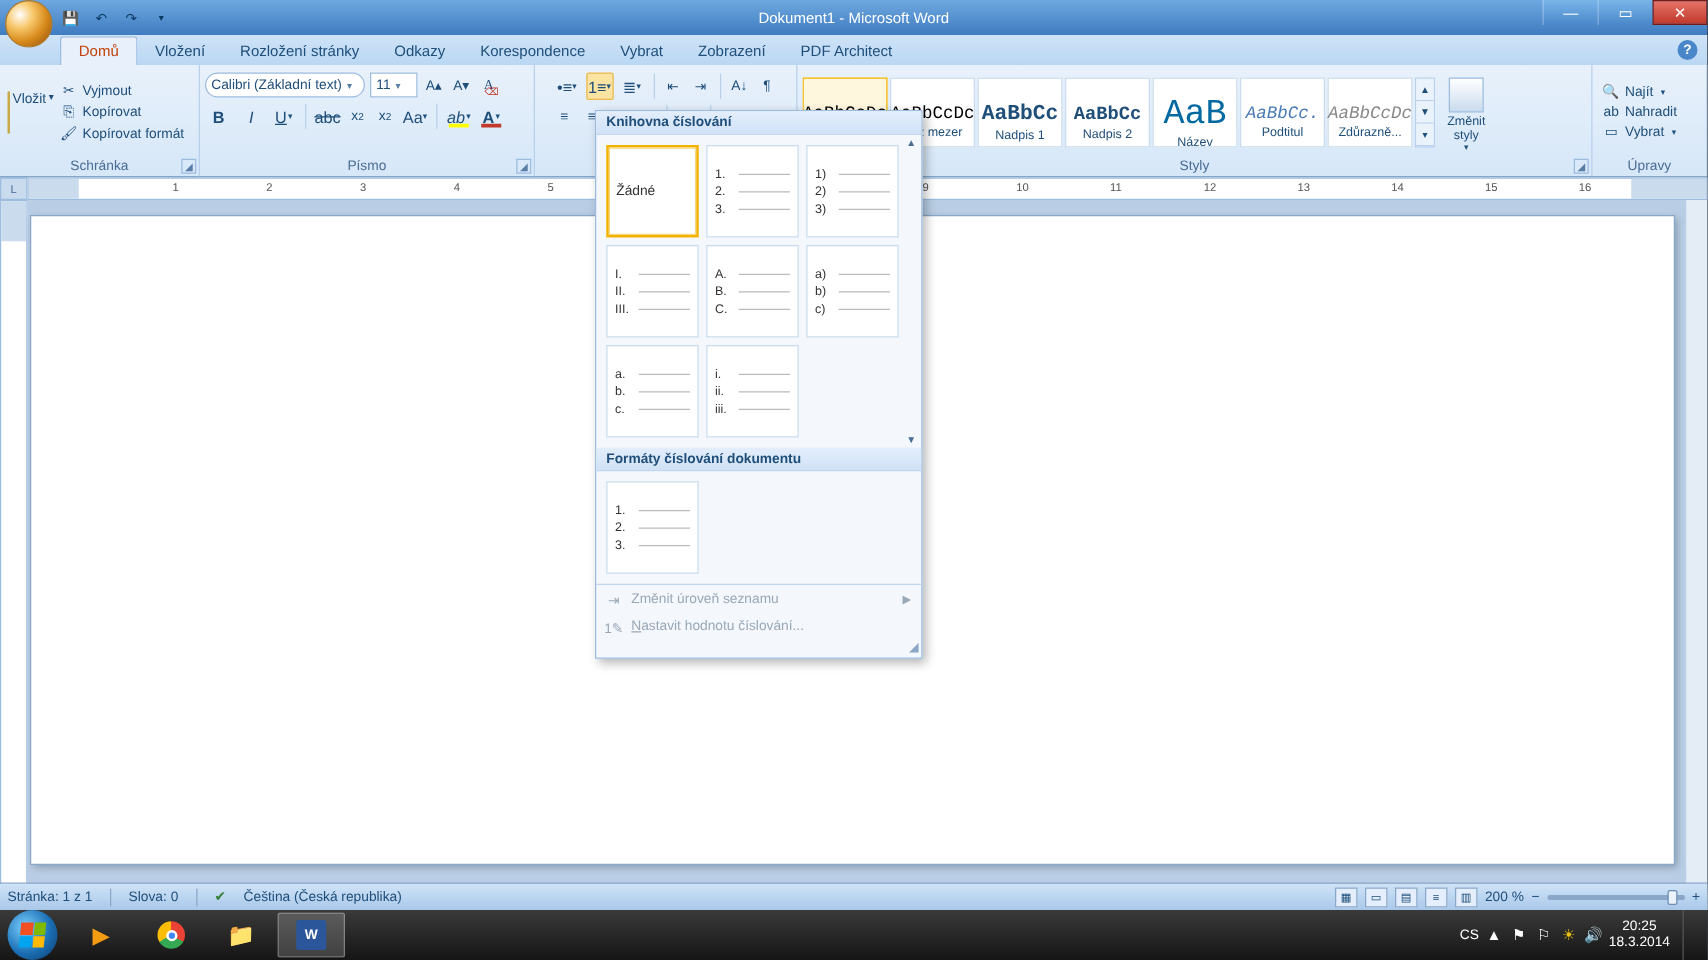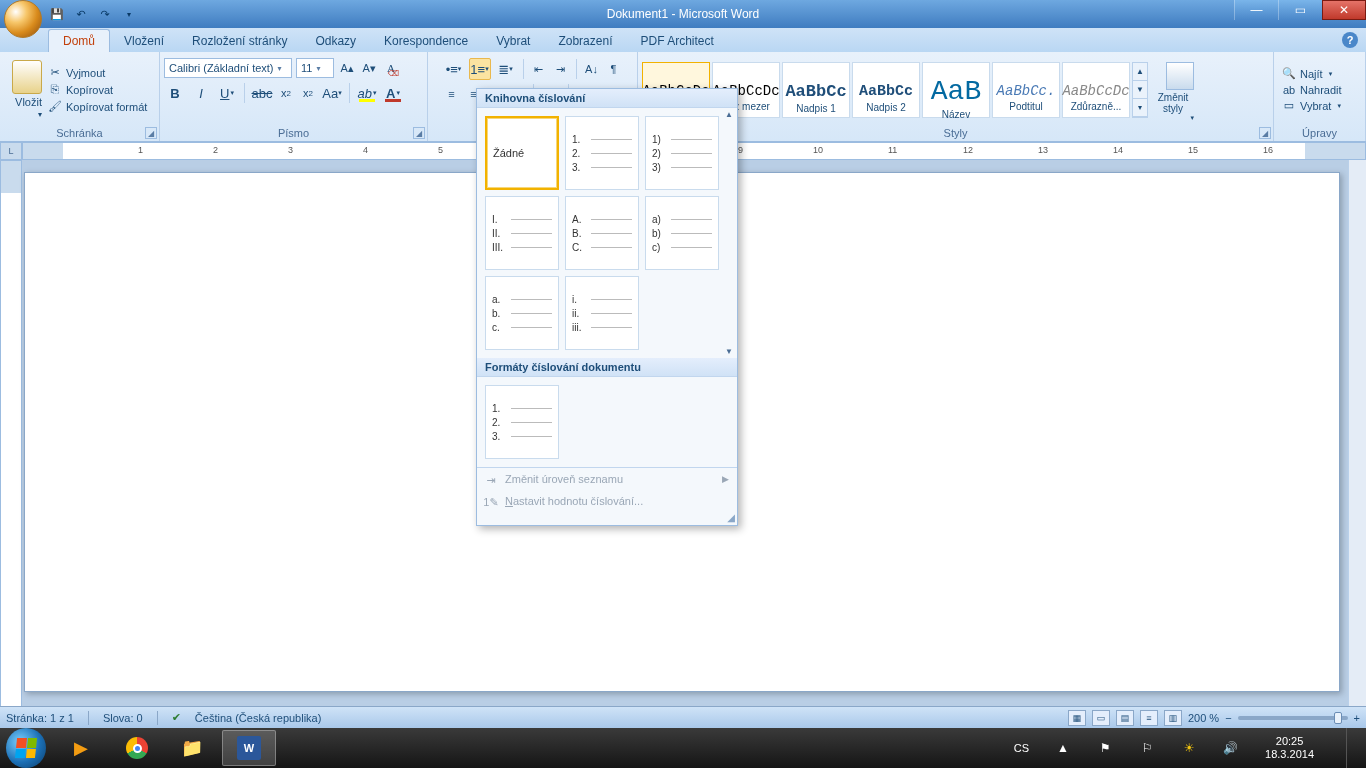--- a/index.html
+++ b/index.html
@@ -24,21 +24,21 @@
 .help-icon { position:absolute; right:8px; top:4px; width:16px; height:16px; border-radius:50%; background:#4a87c9; color:#fff; display:flex; align-items:center; justify-content:center; font-size:11px; font-weight:bold;}
 
 
 .ribbon { height:90px; background: linear-gradient(#e8f1fb,#d6e7f8); border-bottom:1px solid #9cbce0; display:flex; font-size:11px; color:#1e4e79; position:relative;}
 .group { border-right:1px solid #b9d0ea; display:flex; flex-direction:column; justify-content:space-between; padding:2px 4px 0 4px; position:relative;}
 .group-label { text-align:center; font-size:11px; color:#4a6d95; padding:2px 0;}
 .group-body { flex:1; display:flex; align-items:center;}
 .dlg-launcher { position:absolute; right:2px; bottom:2px; width:12px; height:12px; border:1px solid #9cbce0; font-size:8px; display:flex; align-items:center; justify-content:center; color:#5a7da5;}
 
 
-.clip-big { width:40px; display:flex; flex-direction:column; align-items:flex-end; gap:2px; padding:4px 2px;}
+.clip-big { width:40px; display:flex; flex-direction:row; align-items:flex-start; gap:2px; padding:4px 2px;}
 .clip-icon { width:30px; height:34px; background: linear-gradient(#fff,#e8d28a); border:1px solid #c9a94a; border-radius:3px; position:relative;}
 .clip-side { display:flex; flex-direction:column; gap:3px; padding:2px 4px; font-size:11px;}
 .clip-side div { display:flex; align-items:center; gap:4px; white-space:nowrap;}
 .miniic { width:14px; height:14px; display:inline-flex; align-items:center; justify-content:center; font-size:11px;}
 
 
 .fontrow { display:flex; align-items:center; gap:4px;}
 .combo { background:#fff; border:1px solid #9cbce0; height:20px; display:flex; align-items:center; padding:0 4px; font-size:11px;}
 .combo .dd { margin-left:4px; font-size:8px; color:#5a7da5;}
 .tbtn { width:22px; height:22px; display:flex; align-items:center; justify-content:center; border-radius:2px; font-size:13px; color:#1e4e79;}
@@ -51,21 +51,21 @@
 .para-col { display:flex; flex-direction:column; gap:3px;}
 
 
 .styles-group { flex:1; min-width:400px;}
 .styles-scroll { display:flex; height:60px; align-items:center; overflow:hidden;}
 .style-item { width:68px; height:56px; border:1px solid #c9dbed; background:#fff; margin-right:2px; display:flex; flex-direction:column; align-items:center; justify-content:center; font-size:10px;}
 .style-item.sel{ border:1px solid #f2b200; background:#fff7dd;}
 .style-prev { font-size:14px; margin-bottom:2px; font-family: Liberation Mono, monospace; margin-top: 16px;}
 .style-arrows { width:16px; display:flex; flex-direction:column; border:1px solid #b9d0ea;}
 .style-arrows div{ height:18px; display:flex; align-items:center; justify-content:center; font-size:8px; border-bottom:1px solid #b9d0ea; background:#eaf2fb;}
-.change-styles { width:42px; display:flex; flex-direction:column; align-items:flex-end; text-align:center; font-size:10px; padding-top:4px; margin-left:4px;}
+.change-styles { width:42px; display:flex; flex-direction:column; align-items:center; text-align:center; font-size:10px; padding-top:4px; margin-left:4px;}
 .change-styles .ic{ width:28px; height:28px; background:linear-gradient(#fff,#c9dbed); border:1px solid #9cbce0; margin-bottom:2px;}
 
 
 .edit-col { display:flex; flex-direction:column; gap:2px; padding:2px 4px;}
 .edit-col div{ display:flex; align-items:center; gap:4px; white-space:nowrap;}
 
 
 .ruler-h-wrap { height:18px; background:#d6e7f8; display:flex;}
 .ruler-corner { width:22px; height:18px; background:#c9dbed; border:1px solid #9cbce0; display:flex; align-items:center; justify-content:center; font-size:9px; color:#4a6d95;}
 .ruler-h { flex:1; background:#fff; border:1px solid #9cbce0; position:relative; font-size:9px; color:#555;}
@@ -109,21 +109,21 @@
 .zoom-slider .knob{ position:absolute; right:6px; top:-4px; width:8px; height:12px; background:#eaf2fb; border:1px solid #6a8db5; border-radius:2px;}
 
 
 .taskbar { position:absolute; bottom:0; left:0; right:0; height:40px; background:linear-gradient(#3a3a3a,#151515); display:flex; align-items:center; padding:0 6px; color:#fff; font-size:11px;}
 .startbtn { width:40px; height:40px; border-radius:50%; background:radial-gradient(circle at 35% 35%, #7ad0ff, #1b6fb5 55%, #0b3a66); display:flex; align-items:center; justify-content:center; margin-right:8px;}
 .win-flag { width:20px; height:20px; display:grid; grid-template-columns:1fr 1fr; grid-template-rows:1fr 1fr; gap:1px; transform:skewX(-6deg);}
 .win-flag div:nth-child(1){background:#f25022;} .win-flag div:nth-child(2){background:#7fba00;}
 .win-flag div:nth-child(3){background:#00a4ef;} .win-flag div:nth-child(4){background:#ffb900;}
 .tb-item { width:54px; height:36px; margin-right:2px; display:flex; align-items:center; justify-content:center; border-radius:2px;}
 .tb-item.active { background:rgba(255,255,255,.18); box-shadow:inset 0 0 0 1px rgba(255,255,255,.3);}
-.tray { margin-left:auto; display:flex; align-items:center; gap:26px; padding-right:4px;}
+.tray { margin-left:auto; display:flex; align-items:center; gap:4px; padding-right:4px;}
 .tray .clock { text-align:center; line-height:13px;}
 .tray-ic { width:16px; height:16px; display:flex; align-items:center; justify-content:center; font-size:12px;}
 .showdesk { width:10px; height:40px; border-left:1px solid #555; margin-left:6px;}
 
 u.acc { text-decoration:underline;}
 </style>
 </head>
 <body>
 
 <div class="screen">
@@ -180,21 +180,21 @@
             </div>
         </div>
       </div>
       <div class="group-label">Schránka</div>
       <div class="dlg-launcher">◢</div>
     </div>
 
     <div class="group" style="width:268px;">
       <div class="group-body" style="flex-direction:column; align-items:flex-start; gap:4px; padding-top:4px;">
         <div class="fontrow">
-          <div class="combo" style="width:128px;">
+          <div class="combo" style="width:128px;border-radius:10px;">
               <span>Calibri (Základní text)</span>
               <span class="dd">▾</span>
             </div>
           <div class="combo" style="width:38px;">
               <span>11</span>
               <span class="dd">▾</span>
             </div>
           <div class="tbtn small">A▴</div>
           <div class="tbtn small">A▾</div>
           <div class="tbtn small" style="position:relative;">

